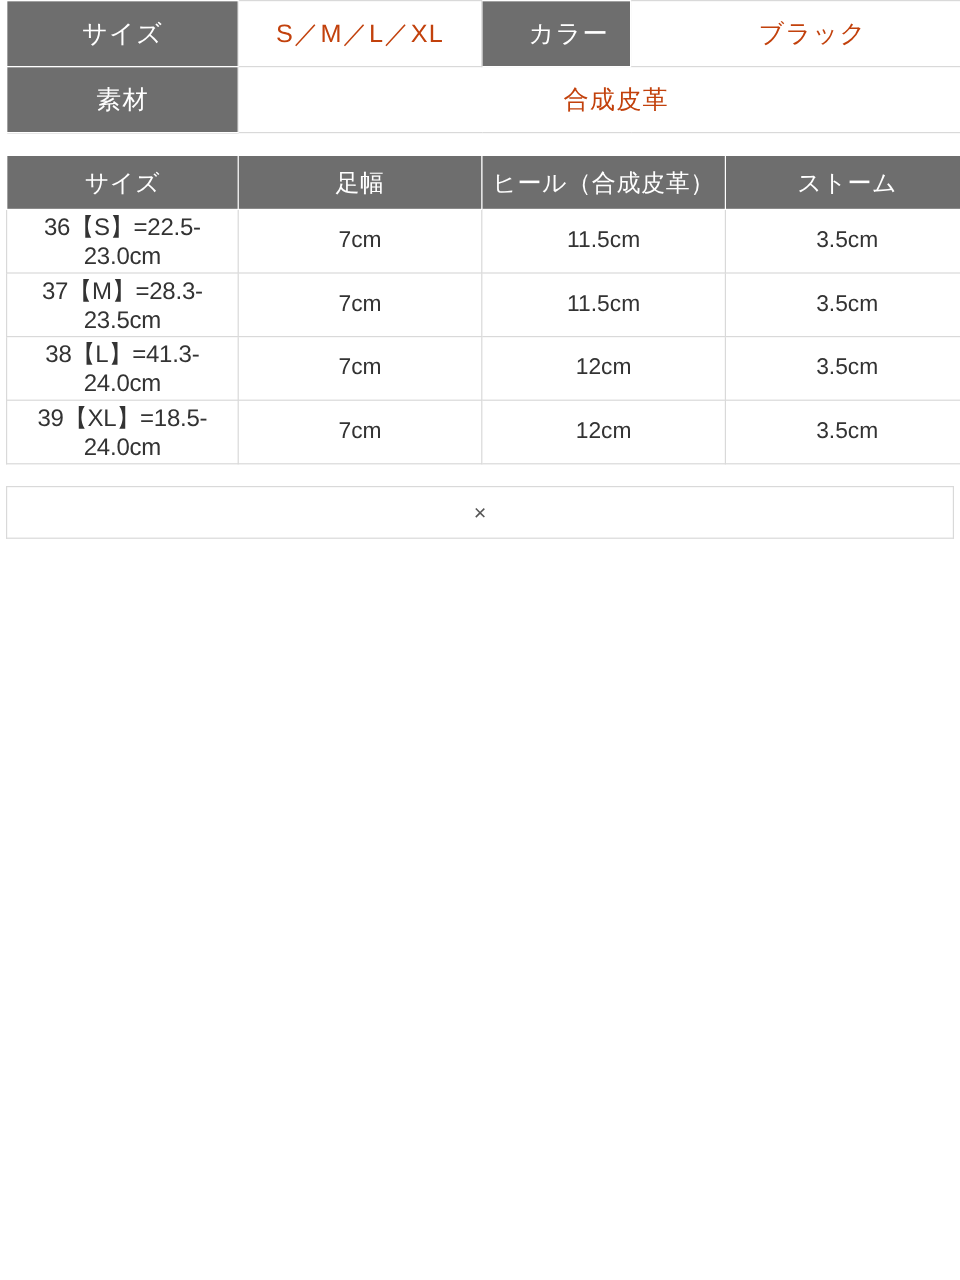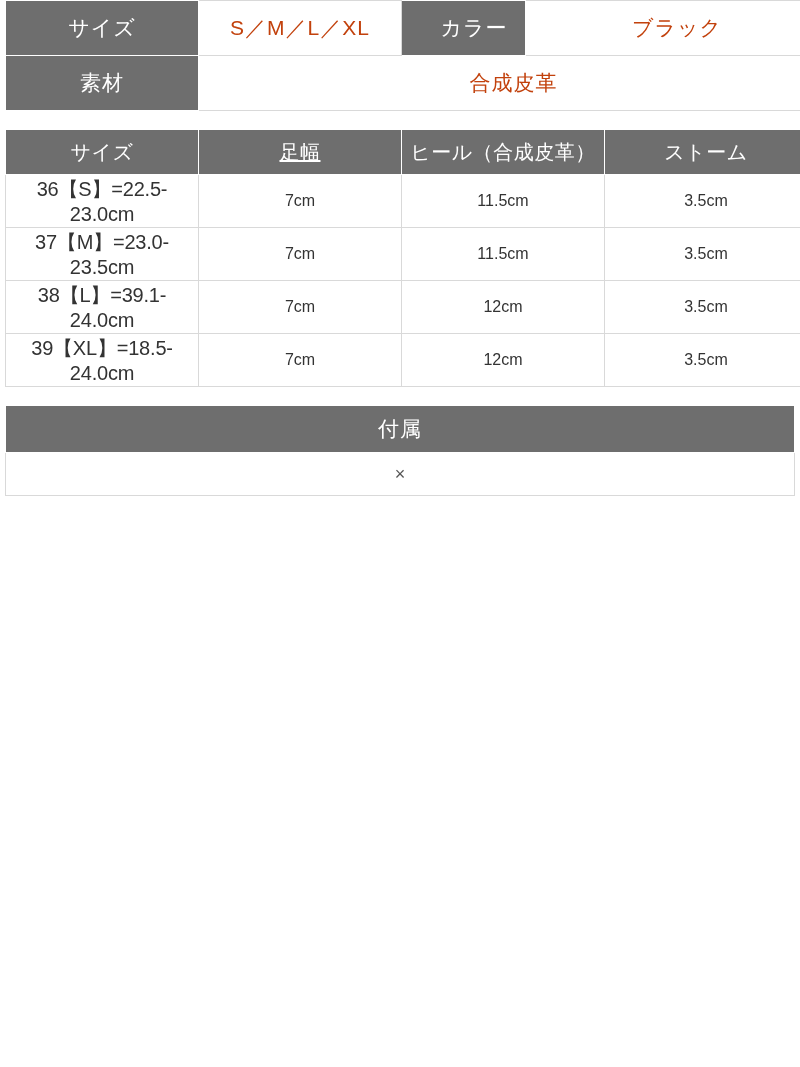--- a/index.html
+++ b/index.html
@@ -59,21 +59,21 @@
     font-size: 20px;
     height: 42px;
     border: 1px solid #ffffff;
     text-align: center;
     vertical-align: middle;
     letter-spacing: 0.5px;
   }
   .meas-table td {
     background: #ffffff;
     color: #333333;
-    font-size: 16px;
+    font-size: 19px;
     height: 40px;
     border: 1px solid #d9d9d9;
     text-align: center;
     vertical-align: middle;
   }
   .meas-table td.size-cell {
     font-size: 20px;
     letter-spacing: -0.2px;
   }
 
@@ -119,60 +119,57 @@
         <td class="val" colspan="3">合成皮革</td>
       </tr>
     </tbody>
   </table>
 
   <div class="meas-wrap">
     <table class="meas-table">
       <thead>
         <tr>
           <th style="width:190px;">サイズ</th>
-          <th style="width:200px;text-decoration:underline;">足幅</th>
+          <th style="width:200px;">足幅</th>
           <th style="width:200px;">ヒール（合成皮革）</th>
           <th style="width:200px;">ストーム</th>
         </tr>
       </thead>
       <tbody>
         <tr>
           <td class="size-cell">36【S】=22.5-23.0cm</td>
           <td>7cm</td>
           <td>11.5cm</td>
           <td>3.5cm</td>
         </tr>
         <tr>
-          <td class="size-cell">37【M】=23.0-23.5cm</td>
+          <td class="size-cell">37【M】=28.3-23.5cm</td>
           <td>7cm</td>
           <td>11.5cm</td>
           <td>3.5cm</td>
         </tr>
         <tr>
-          <td class="size-cell">38【L】=39.1-24.0cm</td>
+          <td class="size-cell">38【L】=41.3-24.0cm</td>
           <td>7cm</td>
           <td>12cm</td>
           <td>3.5cm</td>
         </tr>
         <tr>
           <td class="size-cell">39【XL】=18.5-24.0cm</td>
           <td>7cm</td>
           <td>12cm</td>
           <td>3.5cm</td>
         </tr>
       </tbody>
     </table>
   </div>
 
   <div class="acc-wrap">
     <table class="acc-table">
       <tbody>
         <tr>
-          <td class="acc-hdr">付属</td>
-        </tr>
-        <tr>
           <td class="acc-val">×</td>
         </tr>
       </tbody>
     </table>
   </div>
 
 </div>
 
 </body></html>

